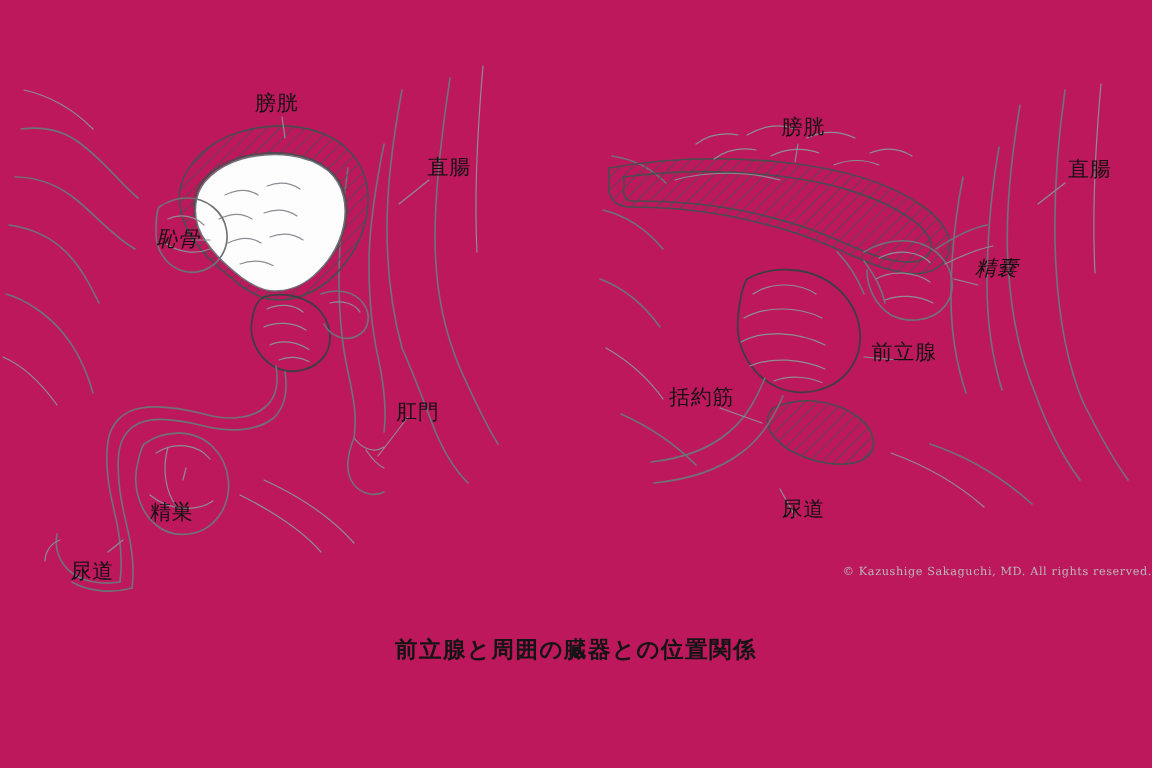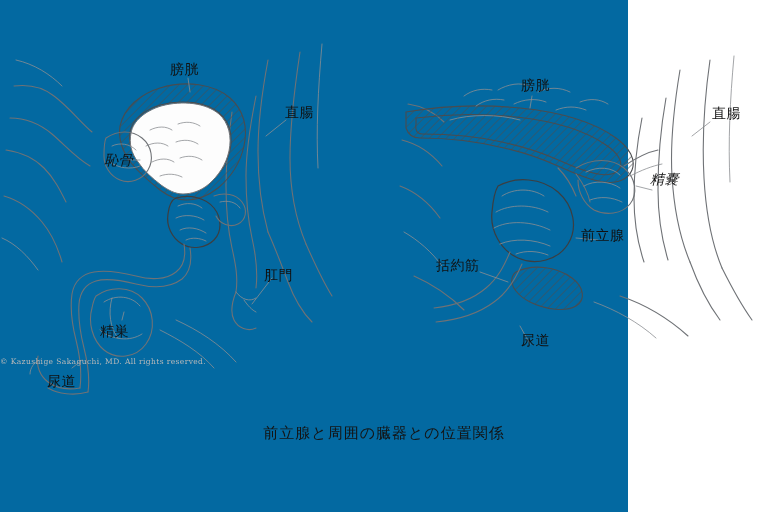--- a/index.html
+++ b/index.html
@@ -9,23 +9,23 @@
   }
   body {
     width: 768px;
     height: 512px;
     overflow: hidden;
     font-family: "DejaVu Sans", "Liberation Sans", sans-serif;
     color: #1a1a1a;
   }
   .page {
     position: relative;
-    width: 628px;
+    width: 768px;
     height: 512px;
-    background: #0369a1;
+    background: #be185d;
   }
   .figure-area {
     position: absolute;
     left: 0;
     top: 0;
     width: 768px;
     height: 400px;
   }
   .panel {
     position: absolute;
@@ -43,27 +43,28 @@
   }
   .caption {
     position: absolute;
     left: 0;
     top: 424px;
     width: 768px;
     text-align: center;
     font-size: 15px;
     letter-spacing: 1px;
     color: #141414;
+    font-weight: bold;
   }
   .copyright {
     position: absolute;
     left: 0;
-    top: 357px;
-    width: 768px;
-    text-align: left;
+    top: 376px;
+    width: 768px;
+    text-align: right;
     font-size: 7.5px;
     color: #b9b9b9;
     letter-spacing: 0.4px;
     font-family: "DejaVu Serif", "Liberation Serif", serif;
   }
   svg { display: block; }
   .ln { fill: none; stroke: #6f7276; stroke-width: 1.1; stroke-linecap: round; stroke-linejoin: round; }
   .ln-thin { fill: none; stroke: #8b8e92; stroke-width: 0.8; stroke-linecap: round; }
   .ln-dark { fill: none; stroke: #3c3e41; stroke-width: 1.2; stroke-linecap: round; stroke-linejoin: round; }
   .hatchfill { fill: url(#hatchA); stroke: #4a4c4f; stroke-width: 1.1; }
@@ -158,21 +159,21 @@
         <path class="ln-thin" d="M128 160 L140 160"></path>
         <path class="ln-thin" d="M272 278 L252 304"></path>
         <path class="ln-thin" d="M122 320 L124 312"></path>
         <path class="ln-thin" d="M72 368 L82 360"></path>
       </svg>
 
       <div class="lbl" style="left:170px; top:62px;">膀胱</div>
       <div class="lbl" style="left:285px; top:105px;">直腸</div>
       <div class="lbl" style="left:104px; top:153px;font-style:italic;">恥骨</div>
       <div class="lbl" style="left:264px; top:268px;">肛門</div>
-      <div class="lbl" style="left:100px; top:324px;">精巣</div>
+      <div class="lbl" style="left:100px; top:335px;">精巣</div>
       <div class="lbl" style="left:47px; top:374px;">尿道</div>
     </div>
 
     <div class="panel panel-right">
       <svg width="388" height="400" viewBox="0 0 388 400">
         <defs>
           <pattern id="hatchB" width="6" height="6" patternUnits="userSpaceOnUse" patternTransform="rotate(45)">
             <line x1="0" y1="0" x2="0" y2="6" stroke="#4a4c4f" stroke-width="1.1"></line>
           </pattern>
         </defs>
@@ -241,21 +242,21 @@
         <path class="ln-thin" d="M272 190 L256 186"></path>
         <path class="ln-thin" d="M218 240 L196 238"></path>
         <path class="ln-thin" d="M100 272 L128 282"></path>
         <path class="ln-thin" d="M150 344 L140 326"></path>
       </svg>
 
       <div class="lbl" style="left:141px; top:78px;">膀胱</div>
       <div class="lbl" style="left:332px; top:106px;">直腸</div>
       <div class="lbl" style="left:270px; top:172px;font-style:italic;">精嚢</div>
       <div class="lbl" style="left:201px; top:228px;">前立腺</div>
-      <div class="lbl" style="left:56px; top:258px;">括約筋</div>
+      <div class="lbl" style="left:66px; top:258px;">括約筋</div>
       <div class="lbl" style="left:141px; top:333px;">尿道</div>
     </div>
 
     <div class="copyright">© Kazushige Sakaguchi, MD. All rights reserved.</div>
   </div>
 
   <div class="caption">前立腺と周囲の臓器との位置関係</div>
 </div>
 
 </body></html>

